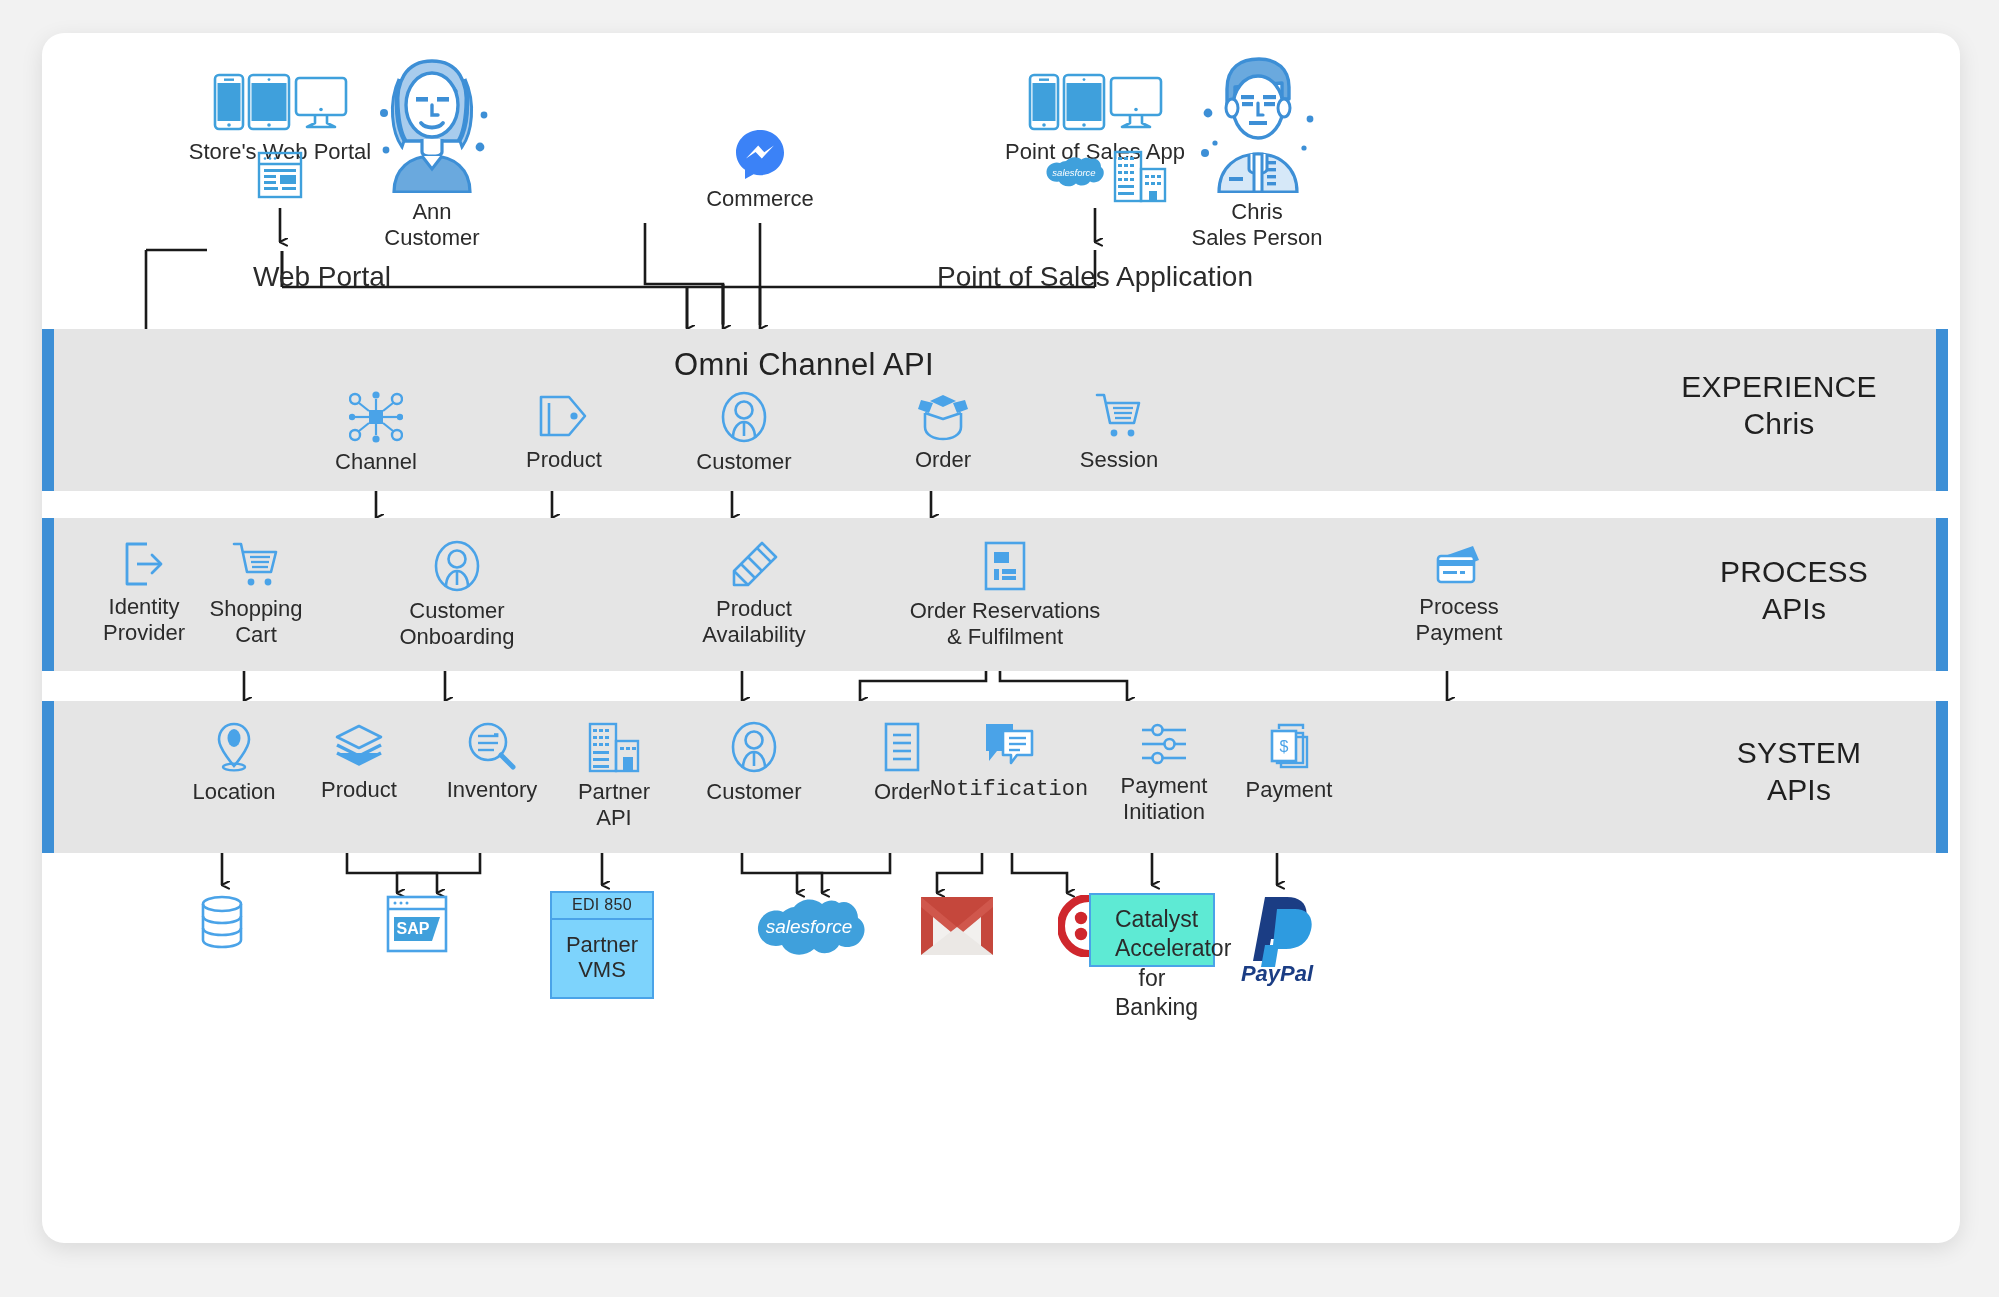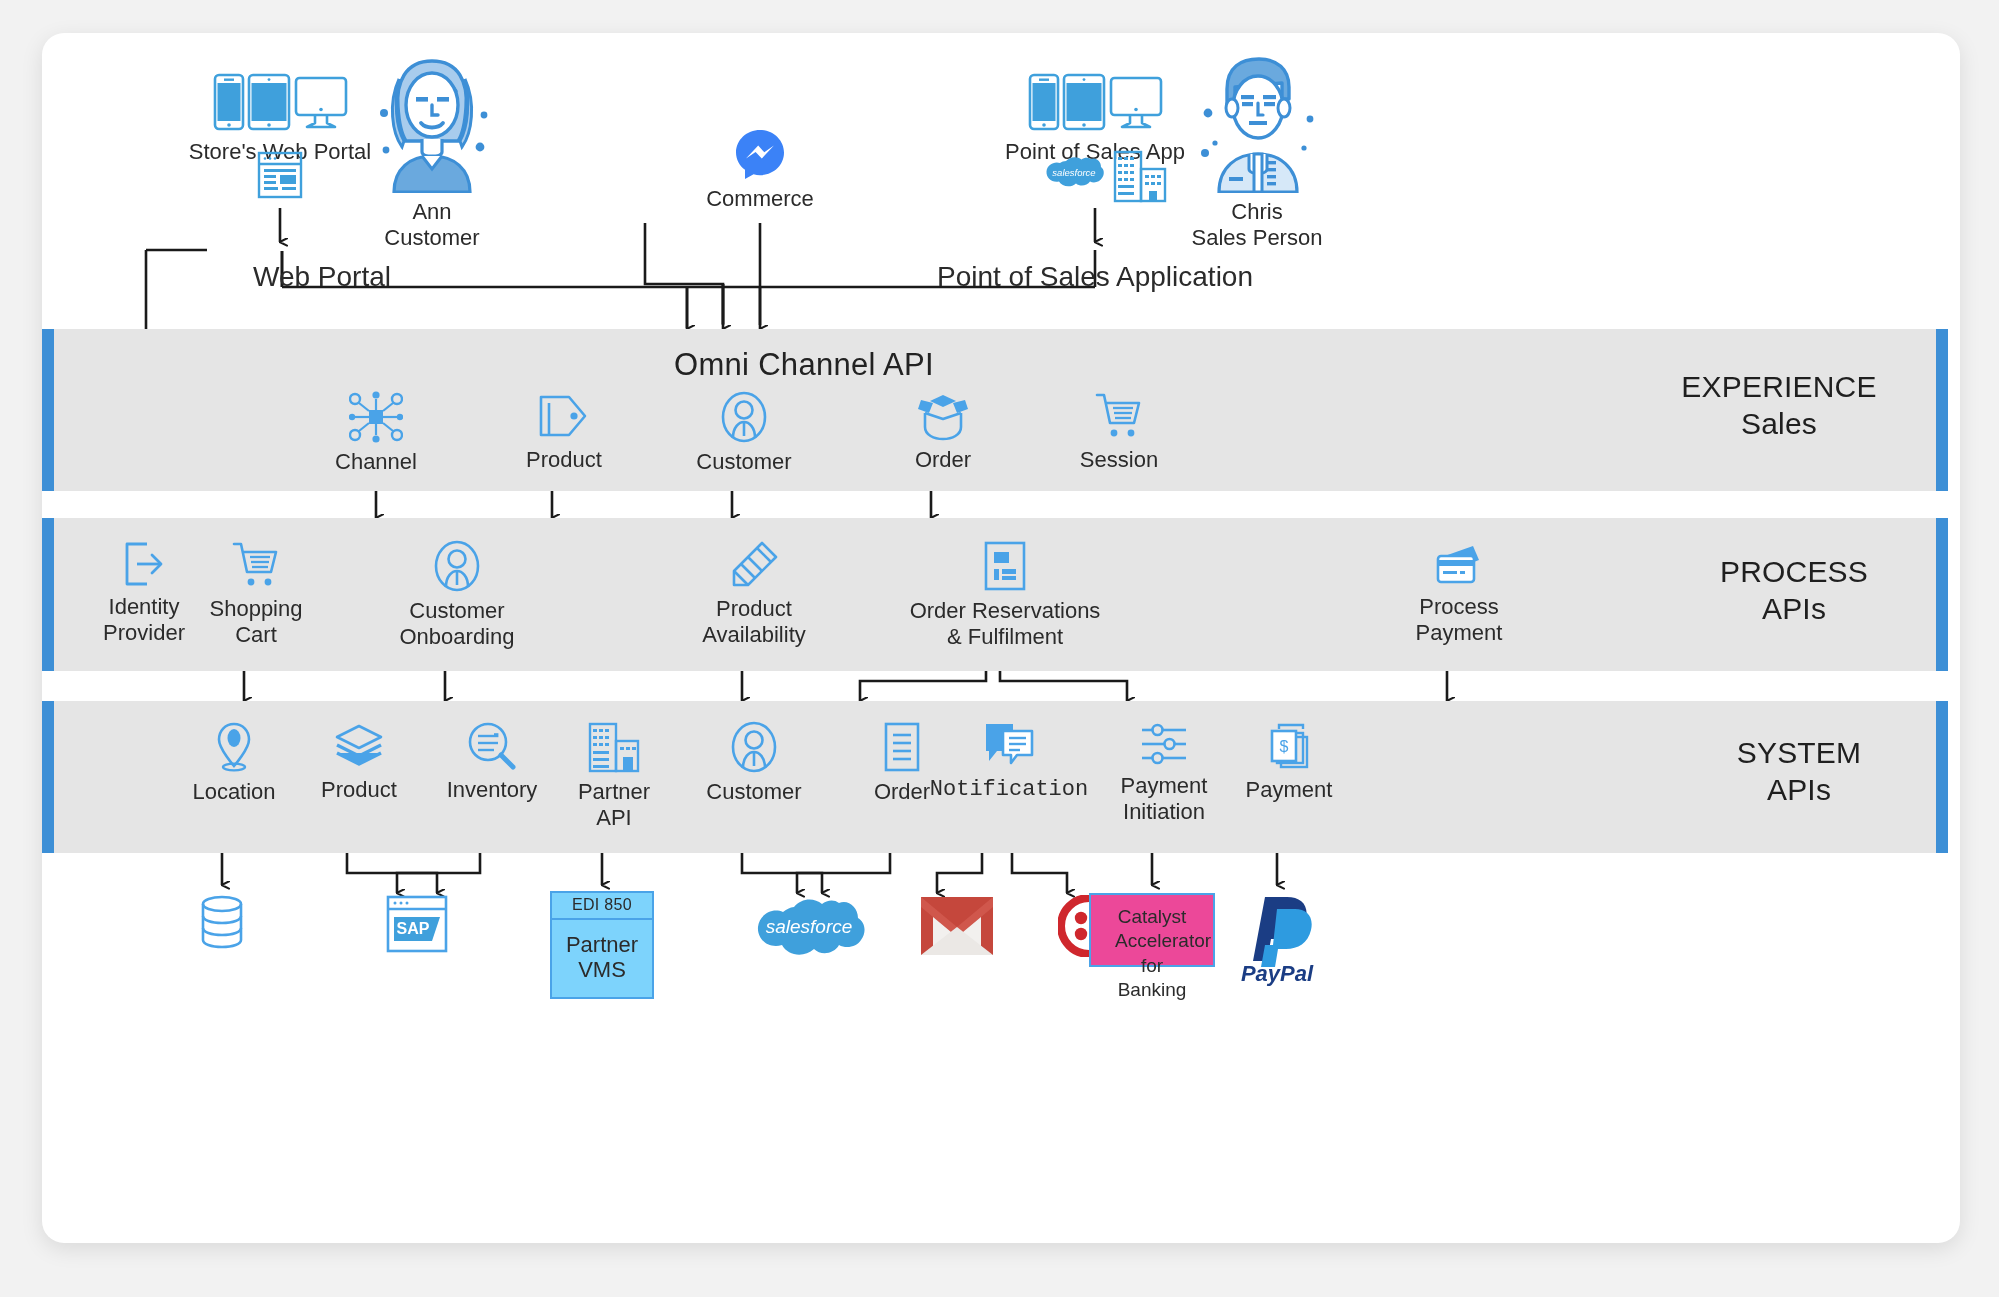--- a/index.html
+++ b/index.html
@@ -116,23 +116,23 @@
   .boxnode .vms {
     font-size: 22px;
     padding: 12px 0 14px 0;
     line-height: 1.15;
     white-space: pre-line;
   }
   .catalyst {
     position: absolute;
     transform: translateX(-50%);
     border: 2px solid #4aa3e8;
-    background: #ec4899;
+    background: #5eead4;
     color: #2b2b2b;
-    font-size: 19px;
+    font-size: 23px;
     line-height: 1.28;
     white-space: pre-line;
     padding: 10px 24px;
     text-align: center;
     box-sizing: border-box;
   }
 </style>
 </head>
 <body>
 
@@ -364,21 +364,21 @@
       </span>
       <span class="cap persona-cap">Chris
 Sales Person</span>
     </div>
 
     <div class="band" style="left:12px; top:296px; width:1882px; height:162px;">
       <div class="band-bar-left"></div>
       <div class="band-bar-right"></div>
       <div class="omni-title" style="left:620px; top:18px;">Omni Channel API</div>
       <div class="band-title" style="top:40px; width:270px;">EXPERIENCE
-Sales</div>
+Chris</div>
 
       <div class="node" style="left:322px; top:62px; width:170px;">
         <span class="ico">
           <svg width="54" height="52" viewBox="0 0 54 52">
             <rect x="20" y="19" width="14" height="14" fill="#4aa3e8"></rect>
             <circle cx="6" cy="8" r="5" fill="none" stroke="#4aa3e8" stroke-width="2.4"></circle>
             <circle cx="48" cy="8" r="5" fill="none" stroke="#4aa3e8" stroke-width="2.4"></circle>
             <circle cx="6" cy="44" r="5" fill="none" stroke="#4aa3e8" stroke-width="2.4"></circle>
             <circle cx="48" cy="44" r="5" fill="none" stroke="#4aa3e8" stroke-width="2.4"></circle>
             <circle cx="27" cy="4" r="3.6" fill="#4aa3e8"></circle>

